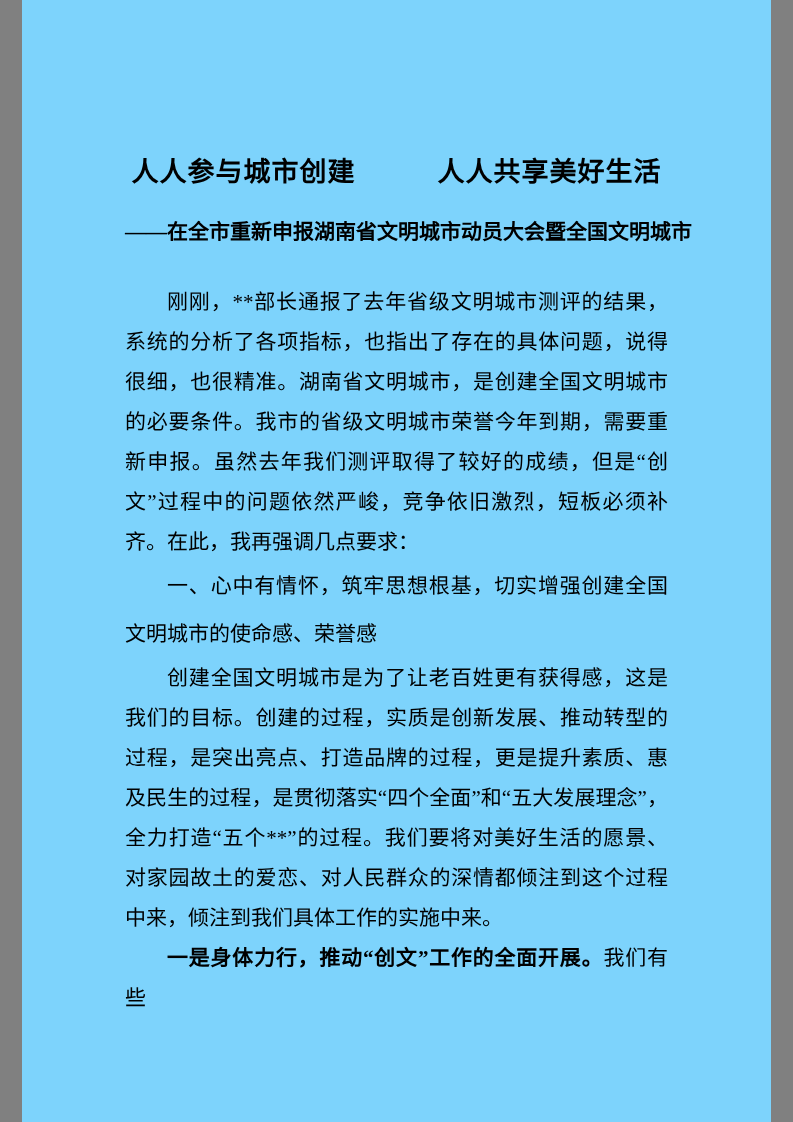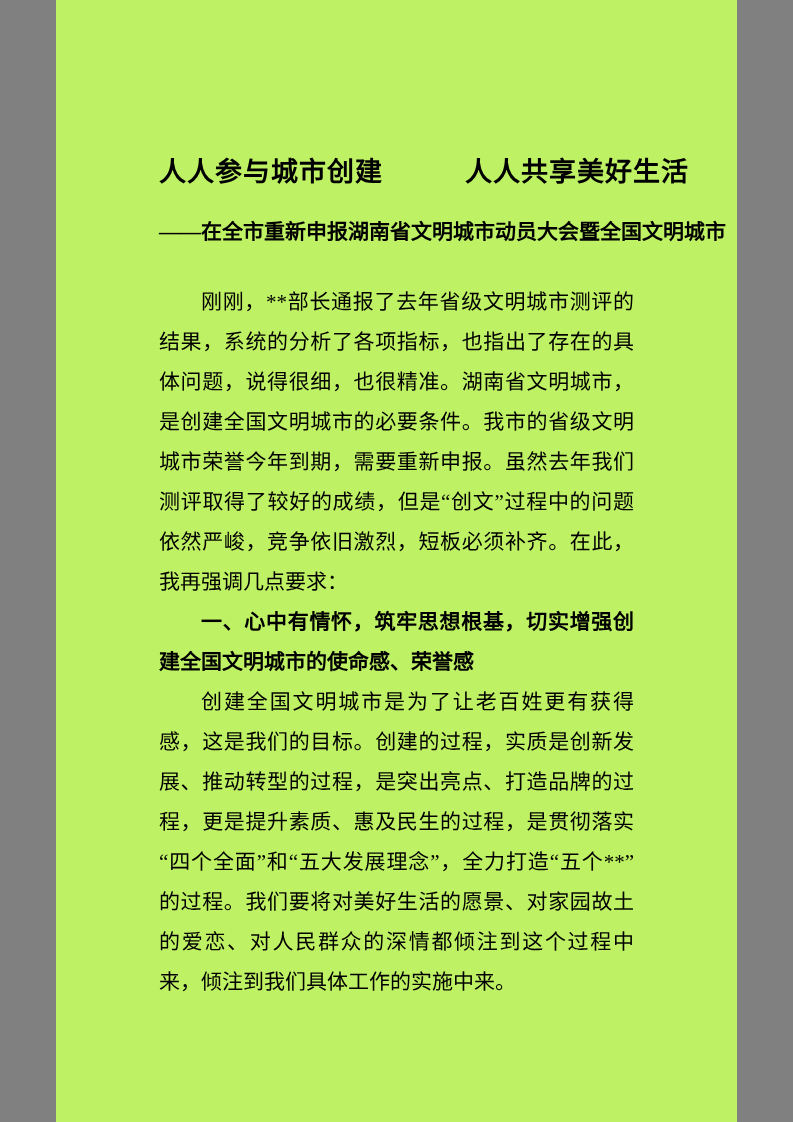--- a/index.html
+++ b/index.html
@@ -4,24 +4,24 @@
 <style>
   * { margin: 0; padding: 0; box-sizing: border-box; }
 
   html, body {
     background: #808080;
     font-family: "Liberation Serif", serif;
   }
 
   .page {
     position: relative;
-    width: 681px;
+    width: 749px;
     height: 1122px;
     margin: 0 auto;
-    background: #bef264;
+    background: #7dd3fc;
     color: #000000;
     padding: 150px 103px 0 103px;
     overflow: hidden;
   }
 
   
   .doc-title {
     font-family: "Liberation Serif", serif;
     font-weight: bold;
     font-size: 27px;
@@ -61,23 +61,23 @@
   .salutation {
     text-indent: 0;
   }
 
   .para {
     text-indent: 2em;
   }
 
   .section-heading {
     font-family: "Liberation Sans", sans-serif;
-    font-weight: bold;
+    font-weight: normal;
     font-size: 21px;
-    line-height: 40px;
+    line-height: 48px;
     text-indent: 2em;
     text-align: justify;
   }
 
   .para-lead {
     font-weight: bold;
   }
 </style>
 </head>
 <body>
@@ -92,16 +92,17 @@
 
   <div class="doc-body">
 
 
     <p class="para">刚刚，**部长通报了去年省级文明城市测评的结果，系统的分析了各项指标，也指出了存在的具体问题，说得很细，也很精准。湖南省文明城市，是创建全国文明城市的必要条件。我市的省级文明城市荣誉今年到期，需要重新申报。虽然去年我们测评取得了较好的成绩，但是“创文”过程中的问题依然严峻，竞争依旧激烈，短板必须补齐。在此，我再强调几点要求：</p>
 
     <h2 class="section-heading">一、心中有情怀，筑牢思想根基，切实增强创建全国文明城市的使命感、荣誉感</h2>
 
     <p class="para">创建全国文明城市是为了让老百姓更有获得感，这是我们的目标。创建的过程，实质是创新发展、推动转型的过程，是突出亮点、打造品牌的过程，更是提升素质、惠及民生的过程，是贯彻落实“四个全面”和“五大发展理念”，全力打造“五个**”的过程。我们要将对美好生活的愿景、对家园故土的爱恋、对人民群众的深情都倾注到这个过程中来，倾注到我们具体工作的实施中来。</p>
 
+    <p class="para"><span class="para-lead">一是身体力行，推动“创文”工作的全面开展。</span><span>我们有些</span></p>
 
   </div>
 
 </div>
 
 </body></html>

